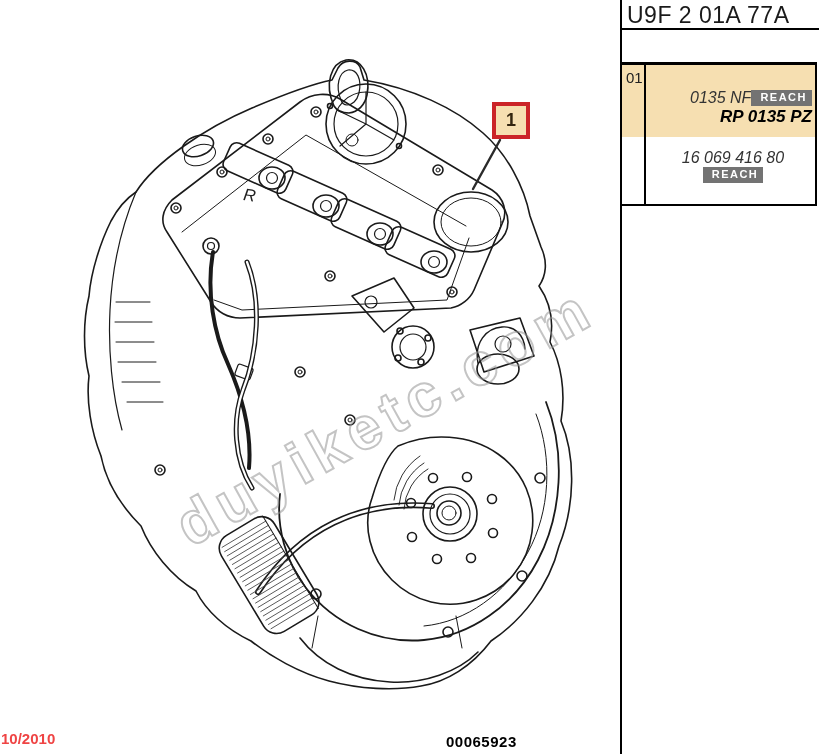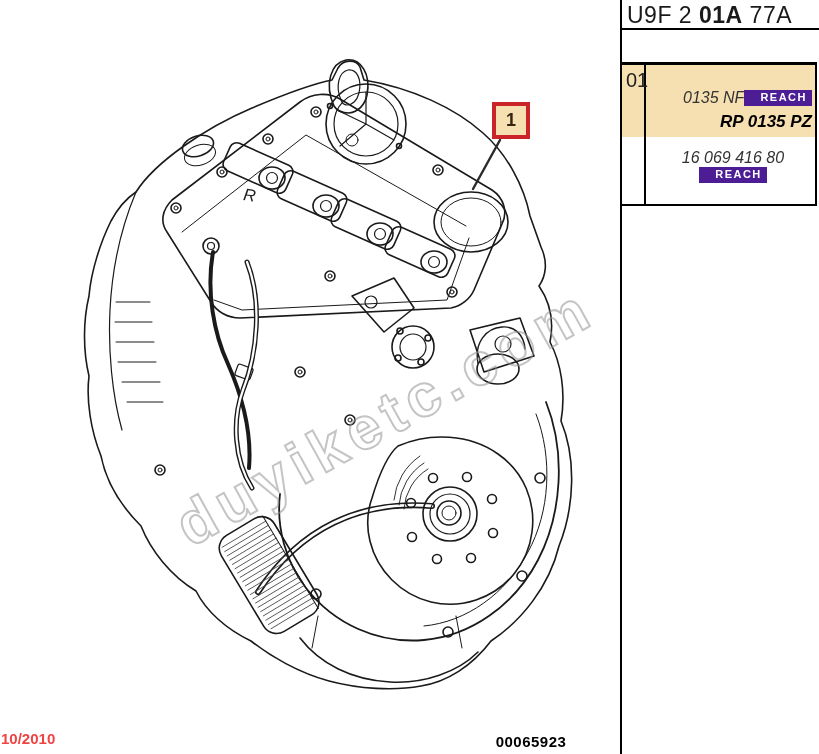--- a/index.html
+++ b/index.html
@@ -5,61 +5,61 @@
   html,body{margin:0;padding:0;}
   body{
     width:819px;height:754px;position:relative;overflow:hidden;
     background:#ffffff;font-family:"Liberation Sans", sans-serif;color:#111;
   }
   .divider{position:absolute;left:620px;top:0;width:2px;height:754px;background:#000;}
   .header-code{
     position:absolute;left:627px;top:2px;font-size:23px;color:#1a1a1a;
     white-space:pre;letter-spacing:0.5px;
   }
-  .header-code .b{font-weight:bold;}
+  .header-code .b{font-weight:normal;}
   .header-rule{position:absolute;left:622px;top:28px;width:197px;height:2px;background:#000;}
 
   .parts-table{
     position:absolute;left:620px;top:62px;width:197px;height:144px;
     border:2px solid #000;border-top-width:3px;box-sizing:border-box;
     display:flex;flex-direction:column;background:#fff;
   }
   .t-row{display:flex;box-sizing:border-box;}
   .t-row.hl{background:#F6DFB1;height:72px;}
   .t-row.plain{background:#ffffff;flex:1;}
   .idx-col{
     width:24px;border-right:2px solid #000;box-sizing:border-box;
-    font-size:20px;color:#222;padding:4px 0 0 4px;flex:none;
+    font-size:15px;color:#222;padding:4px 0 0 4px;flex:none;
   }
   .row-content{flex:1;padding:0 3px 0 8px;box-sizing:border-box;min-width:0;}
   .line1{display:flex;justify-content:flex-end;align-items:center;}
   .hl .line1{margin-top:24px;}
   .plain .line1{margin-top:12px;flex-direction:column;}
   .pn{font-style:italic;font-size:16px;color:#333;white-space:nowrap;}
   .reach{
-    background:#4c1d95;color:#fff;font-weight:bold;font-size:11px;
-    letter-spacing:1.5px;padding:2px 5px 3px 16px;line-height:1;flex:none;
-  }
-  .line2{text-align:right;margin-top:5px;font-weight:bold;font-style:italic;
+    background:#737373;color:#fff;font-weight:bold;font-size:11px;
+    letter-spacing:1.5px;padding:2px 5px 3px 9px;line-height:1;flex:none;
+  }
+  .line2{text-align:right;font-weight:bold;font-style:italic;
     font-size:17px;color:#000;white-space:nowrap;}
 
   .callout{
     position:absolute;left:492px;top:102px;width:30px;height:29px;
     background:#F6DFB1;border:4px solid #CB2428;
     display:flex;align-items:center;justify-content:center;
     font-weight:bold;font-size:18px;color:#33250e;
   }
   .watermark{
     position:absolute;left:65px;top:382px;width:640px;text-align:center;
     transform:rotate(-29deg);font-size:60px;font-weight:bold;letter-spacing:7px;
     color:rgba(255,255,255,0);-webkit-text-stroke:2px #949494;opacity:0.55;
     pointer-events:none;
   }
   .footer-date{position:absolute;left:1px;top:730px;font-weight:bold;font-size:15px;color:#ef4444;}
-  .footer-doc{position:absolute;left:446px;top:733px;width:170px;text-align:center;
+  .footer-doc{position:absolute;left:446px;top:733px;width:170px;text-align:left;
     font-weight:bold;font-size:15px;letter-spacing:0.5px;color:#000;}
   svg.engine{position:absolute;left:0;top:0;}
 </style>
 </head>
 <body>
 
 <div>
 
   <svg class="engine" width="620" height="754" viewBox="0 0 620 754">
     <g stroke="#1a1a1a" fill="none" stroke-width="1.6" stroke-linecap="round" stroke-linejoin="round">

